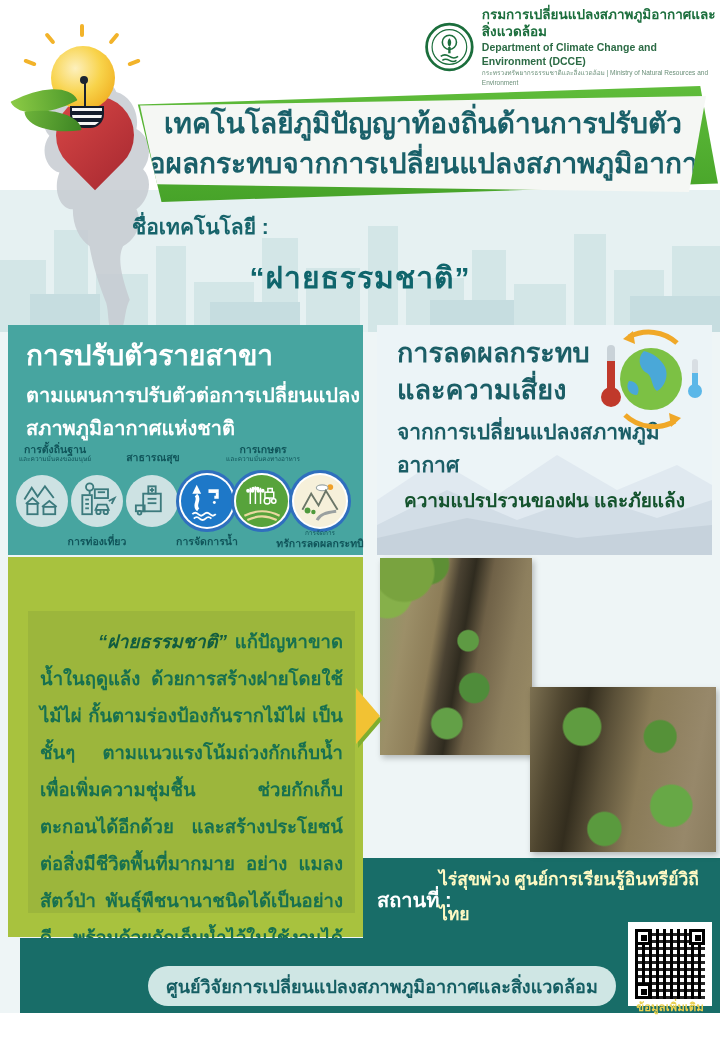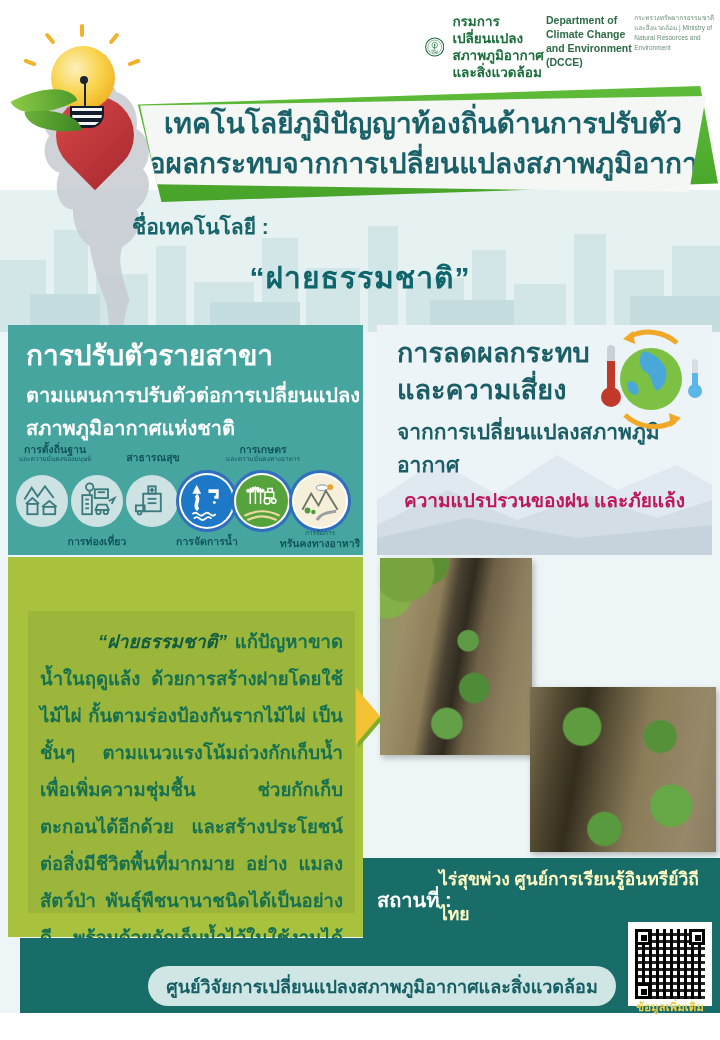--- a/index.html
+++ b/index.html
@@ -7,21 +7,21 @@
   body { font-family:"Liberation Sans", sans-serif; background:#ffffff; position:relative; overflow:hidden; }
   .abs { position:absolute; }
 
   
   .sky-band { left:0; top:190px; width:720px; height:142px; background:#e6f1f2; }
   .page-lower { left:0; top:332px; width:720px; height:681px; background:#eef5f6; }
   .bottom-white { left:0; top:1013px; width:720px; height:27px; background:#ffffff; }
 
   
   .dcce { left:425px; top:14px; width:292px; height:66px; display:flex; gap:8px; align-items:center; }
-  .dcce-text { display:flex; justify-content:center; }
+  .dcce-text { display:flex; flex-direction:column; justify-content:center; }
   .dcce-th { font-size:13.5px; font-weight:bold; color:#1b6e3c; line-height:17px; }
   .dcce-en { font-size:10.5px; font-weight:bold; color:#2c6b45; line-height:14px; }
   .dcce-min { font-size:6.5px; color:#6a8f78; line-height:10px; }
 
   
   .logo-wrap { left:18px; top:28px; width:175px; height:200px; z-index:6; }
   .pin { left:38px; top:68px; width:78px; height:78px; background:linear-gradient(#d24343,#b12f35); border-radius:50% 50% 50% 0; transform:rotate(-45deg); }
   .bulb { left:33px; top:18px; width:64px; height:64px; border-radius:50%;
           background:radial-gradient(circle at 38% 35%, #fdf0bd 0%, #f8d34a 45%, #f0ac1e 85%); }
   .bulb-base { left:52px; top:78px; width:34px; height:22px; border-radius:0 0 14px 14px; border:2px solid #131c2b;
@@ -56,21 +56,21 @@
   .plain { background:#cde2e3; }
   .ringed { box-shadow:0 0 0 2px #ffffff, 0 0 0 5px #2f6fbe; }
   .slabel { position:absolute; text-align:center; color:#10555a; }
   .slabel .nm { font-size:10.5px; font-weight:bold; line-height:12px; }
   .slabel .sb { font-size:6.5px; line-height:8px; }
 
   
   .impact-box { left:377px; top:325px; width:335px; height:230px; background:#ecf4f7; z-index:3; overflow:hidden; }
   .impact-title { left:20px; top:10px; font-size:27px; font-weight:bold; color:#1b5e66; line-height:37px; }
   .impact-sub { left:20px; top:90px; font-size:21px; font-weight:bold; color:#1b5e66; }
-  .risk-text { left:0; top:160px; width:335px; text-align:center; font-size:19px; font-weight:bold; color:#be185d; z-index:2; }
+  .risk-text { left:0; top:160px; width:335px; text-align:center; font-size:19px; font-weight:bold; color:#14532d; z-index:2; }
   .mountains { left:0; bottom:0; width:335px; height:125px; }
   .globe-icon { left:212px; top:4px; width:120px; height:100px; }
 
   
   .detail-box { left:8px; top:557px; width:355px; height:380px; background:#a8c23e; z-index:3; }
   .detail-head { left:22px; top:8px; font-size:33px; font-weight:bold; color:#156049; }
   .detail-panel { left:20px; top:54px; width:327px; height:302px; background:#9cb63c; padding:12px 12px 0 12px; }
   .detail-text { font-size:18.5px; color:#17704f; line-height:37px; text-align:justify; text-indent:58px; font-weight:bold; }
   .detail-lead { font-style:italic; font-weight:bold; color:#115c3f; }
 
@@ -297,21 +297,21 @@
   </div>
 
   <div class="slabel" style="left:39px; top:210px; width:100px;">
     <div class="nm">การท่องเที่ยว</div>
   </div>
   <div class="slabel" style="left:149px; top:210px; width:100px;">
     <div class="nm">การจัดการน้ำ</div>
   </div>
   <div class="slabel" style="left:252px; top:204px; width:120px;">
     <div class="sb">การจัดการ</div>
-    <div class="nm">ทรันคงทางอาหาริ</div>
+    <div class="nm">ทรัการลดผลกระทบิ</div>
   </div>
 </div>
 
 <div class="abs impact-box">
   <svg class="abs mountains" viewBox="0 0 335 125" preserveAspectRatio="none">
     <path d="M0,70 L60,30 L120,65 L180,25 L240,60 L300,35 L335,55 L335,125 L0,125 Z" fill="#e0e9f0"></path>
     <path d="M0,95 L70,60 L140,90 L210,65 L280,88 L335,70 L335,125 L0,125 Z" fill="#d2dde6"></path>
     <path d="M0,125 L0,108 L90,88 L200,108 L335,95 L335,125 Z" fill="#c6d2dc"></path>
   </svg>
   <div class="abs impact-sub">จากการเปลี่ยนแปลงสภาพภูมิอากาศ</div>

